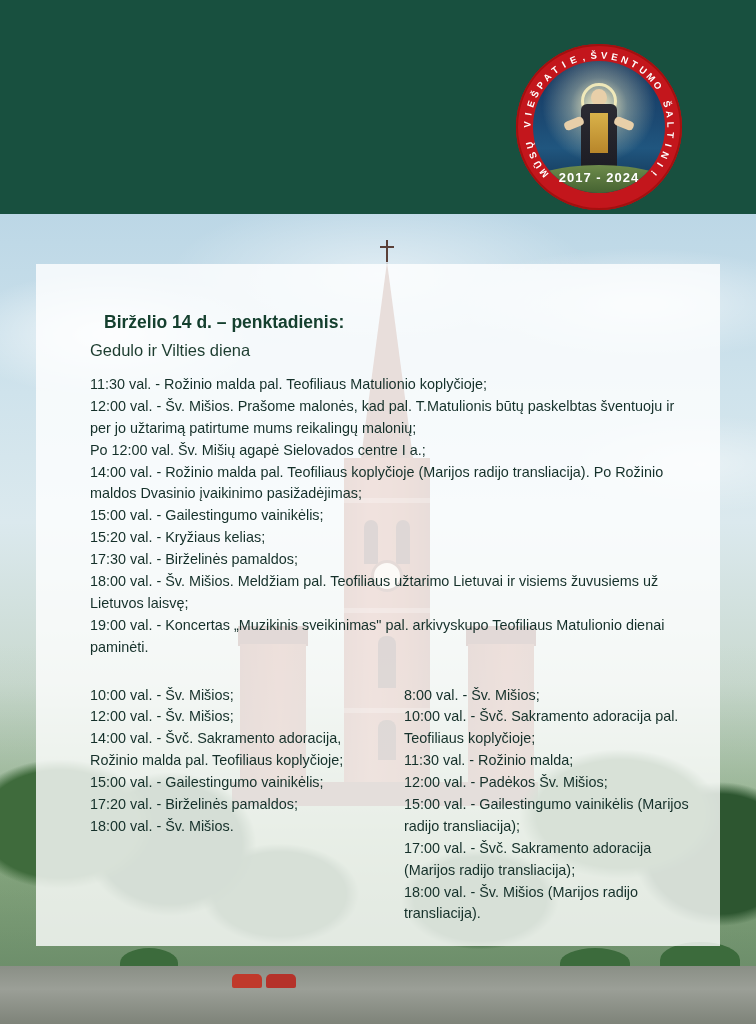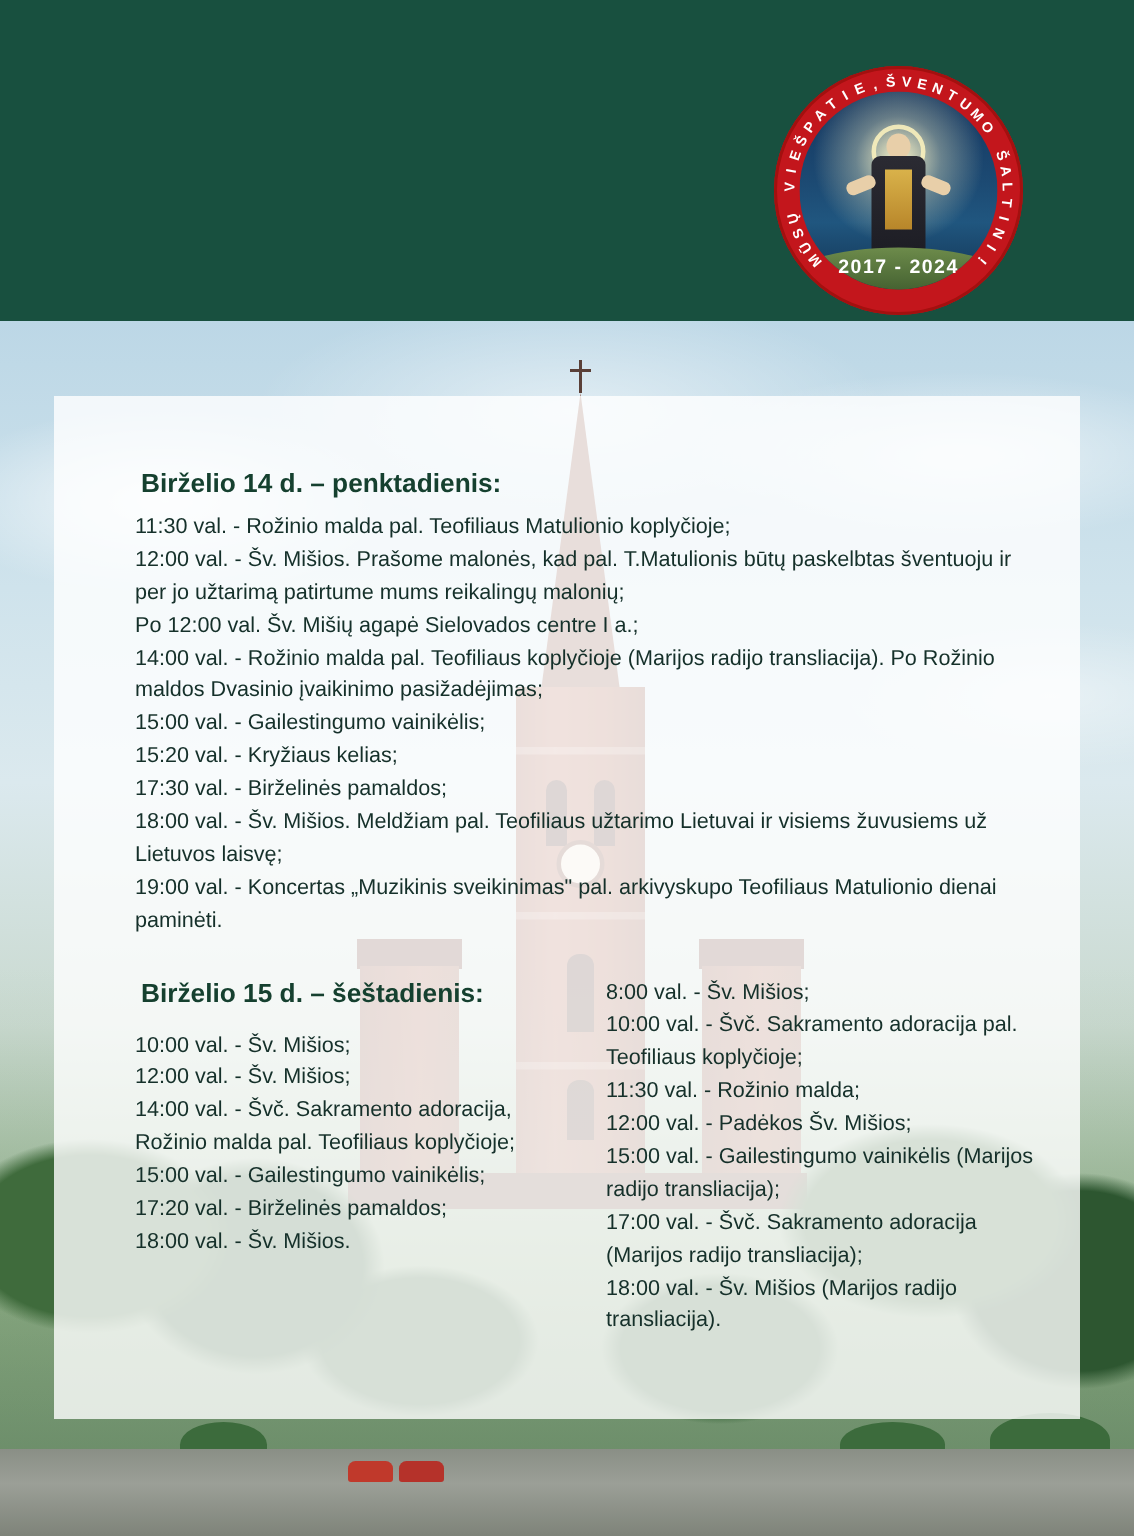--- a/index.html
+++ b/index.html
@@ -300,21 +300,21 @@
     width: 684px;
     height: 682px;
     background: rgba(255,255,255,0.80);
     box-sizing: border-box;
     padding: 48px 28px 20px 28px;
   }
   .day-head {
     font-size: 17.5px;
     font-weight: bold;
     color: #15402f;
-    margin: 0 0 8px 4px;
+    margin: 0 0 8px 14px;
   }
   .day-sub {
     font-size: 16.5px;
     color: #1d3d30;
     margin: 0 0 14px 0;
   }
   .events {
     font-size: 14.4px;
     line-height: 1.52;
     color: #15302a;
@@ -419,34 +419,34 @@
     <div class="bush b3"></div>
     <div class="road"></div>
     <div class="car c1"></div>
     <div class="car c2"></div>
   </div>
 
   <div class="panel">
 
     <div class="section-friday">
       <div class="day-head">Birželio 14 d. – penktadienis:</div>
+      <div class="day-sub">Gedulo ir Vilties diena</div>
       <div class="events">11:30 val. - Rožinio malda pal. Teofiliaus Matulionio koplyčioje;
 12:00 val. - Šv. Mišios. Prašome malonės, kad pal. T.Matulionis būtų paskelbtas šventuoju ir per jo užtarimą patirtume mums reikalingų malonių;
 Po 12:00 val. Šv. Mišių agapė Sielovados centre I a.;
 14:00 val. -  Rožinio malda  pal. Teofiliaus koplyčioje (Marijos radijo transliacija). Po Rožinio maldos Dvasinio įvaikinimo pasižadėjimas;
 15:00 val. -  Gailestingumo vainikėlis;
 15:20  val. - Kryžiaus kelias;
 17:30  val. - Birželinės pamaldos;
 18:00 val. - Šv. Mišios. Meldžiam pal. Teofiliaus užtarimo Lietuvai ir visiems žuvusiems už Lietuvos laisvę;
 19:00 val. - Koncertas „Muzikinis sveikinimas" pal. arkivyskupo Teofiliaus Matulionio dienai paminėti.</div>
     </div>
 
     <div class="two-col">
       <div class="col">
-        <div class="day-head">Birželio 15 d. – šeštadienis:</div>
         <div class="events">10:00 val. - Šv. Mišios;
 12:00 val. - Šv. Mišios;
 14:00 val. - Švč. Sakramento adoracija, Rožinio malda pal. Teofiliaus koplyčioje;
 15:00 val. - Gailestingumo vainikėlis;
 17:20 val. -  Birželinės pamaldos;
 18:00 val. -  Šv. Mišios.</div>
       </div>
       <div class="col">
         <div class="events">8:00 val. - Šv. Mišios;
 10:00 val. - Švč. Sakramento adoracija pal. Teofiliaus koplyčioje;

